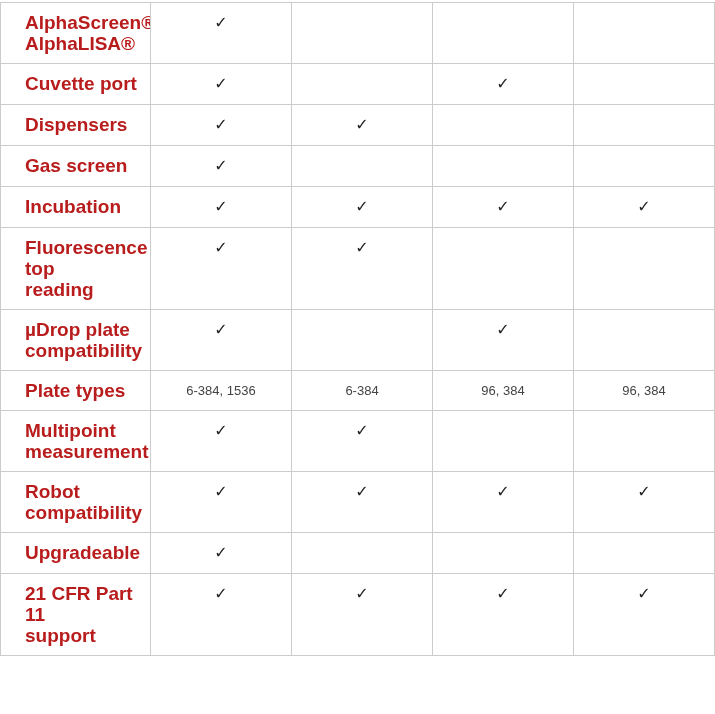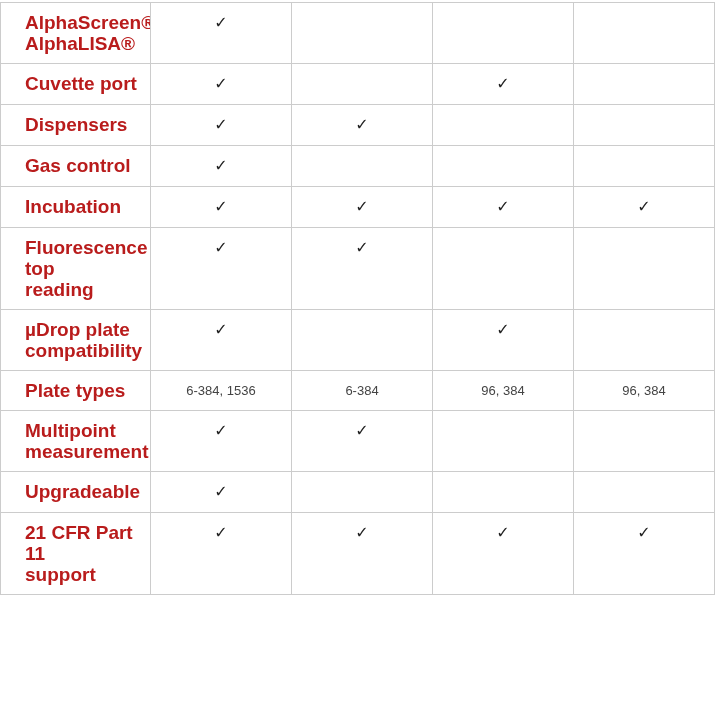--- a/index.html
+++ b/index.html
@@ -89,21 +89,21 @@
           <td class="value"></td>
         </tr>
         <tr>
           <td class="feature">Dispensers</td>
           <td class="value"><span class="check">✓</span></td>
           <td class="value"><span class="check">✓</span></td>
           <td class="value"></td>
           <td class="value"></td>
         </tr>
         <tr>
-          <td class="feature">Gas control</td>
+          <td class="feature">Gas screen</td>
           <td class="value"><span class="check">✓</span></td>
           <td class="value"></td>
           <td class="value"></td>
           <td class="value"></td>
         </tr>
         <tr>
           <td class="feature">Incubation</td>
           <td class="value"><span class="check">✓</span></td>
           <td class="value"><span class="check">✓</span></td>
           <td class="value"><span class="check">✓</span></td>
@@ -134,20 +134,27 @@
         </tr>
         <tr>
           <td class="feature">Multipoint
 measurement</td>
           <td class="value"><span class="check">✓</span></td>
           <td class="value"><span class="check">✓</span></td>
           <td class="value"></td>
           <td class="value"></td>
         </tr>
         <tr>
+          <td class="feature">Robot compatibility</td>
+          <td class="value"><span class="check">✓</span></td>
+          <td class="value"><span class="check">✓</span></td>
+          <td class="value"><span class="check">✓</span></td>
+          <td class="value"><span class="check">✓</span></td>
+        </tr>
+        <tr>
           <td class="feature">Upgradeable</td>
           <td class="value"><span class="check">✓</span></td>
           <td class="value"></td>
           <td class="value"></td>
           <td class="value"></td>
         </tr>
         <tr>
           <td class="feature">21 CFR Part 11
 support</td>
           <td class="value"><span class="check">✓</span></td>

